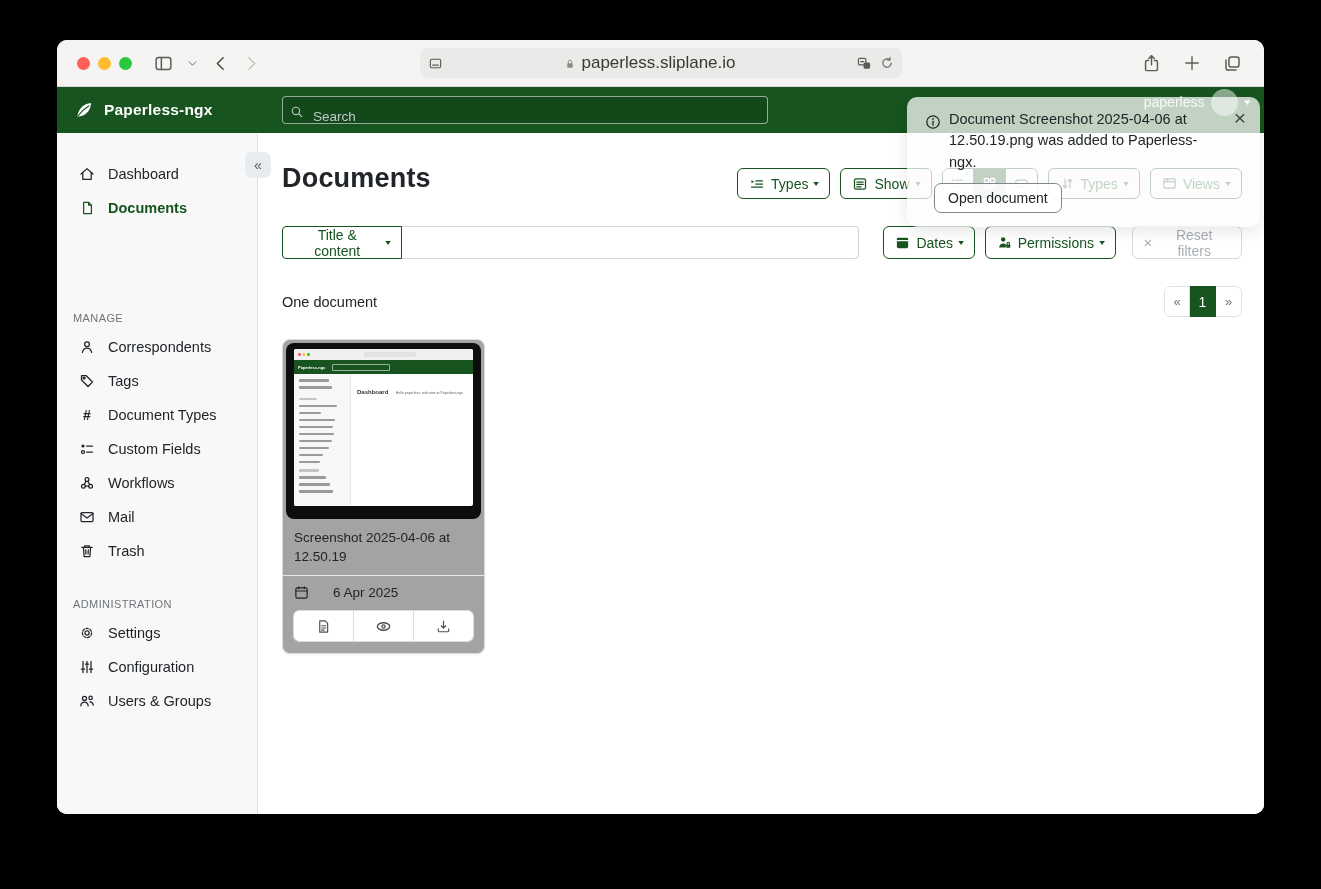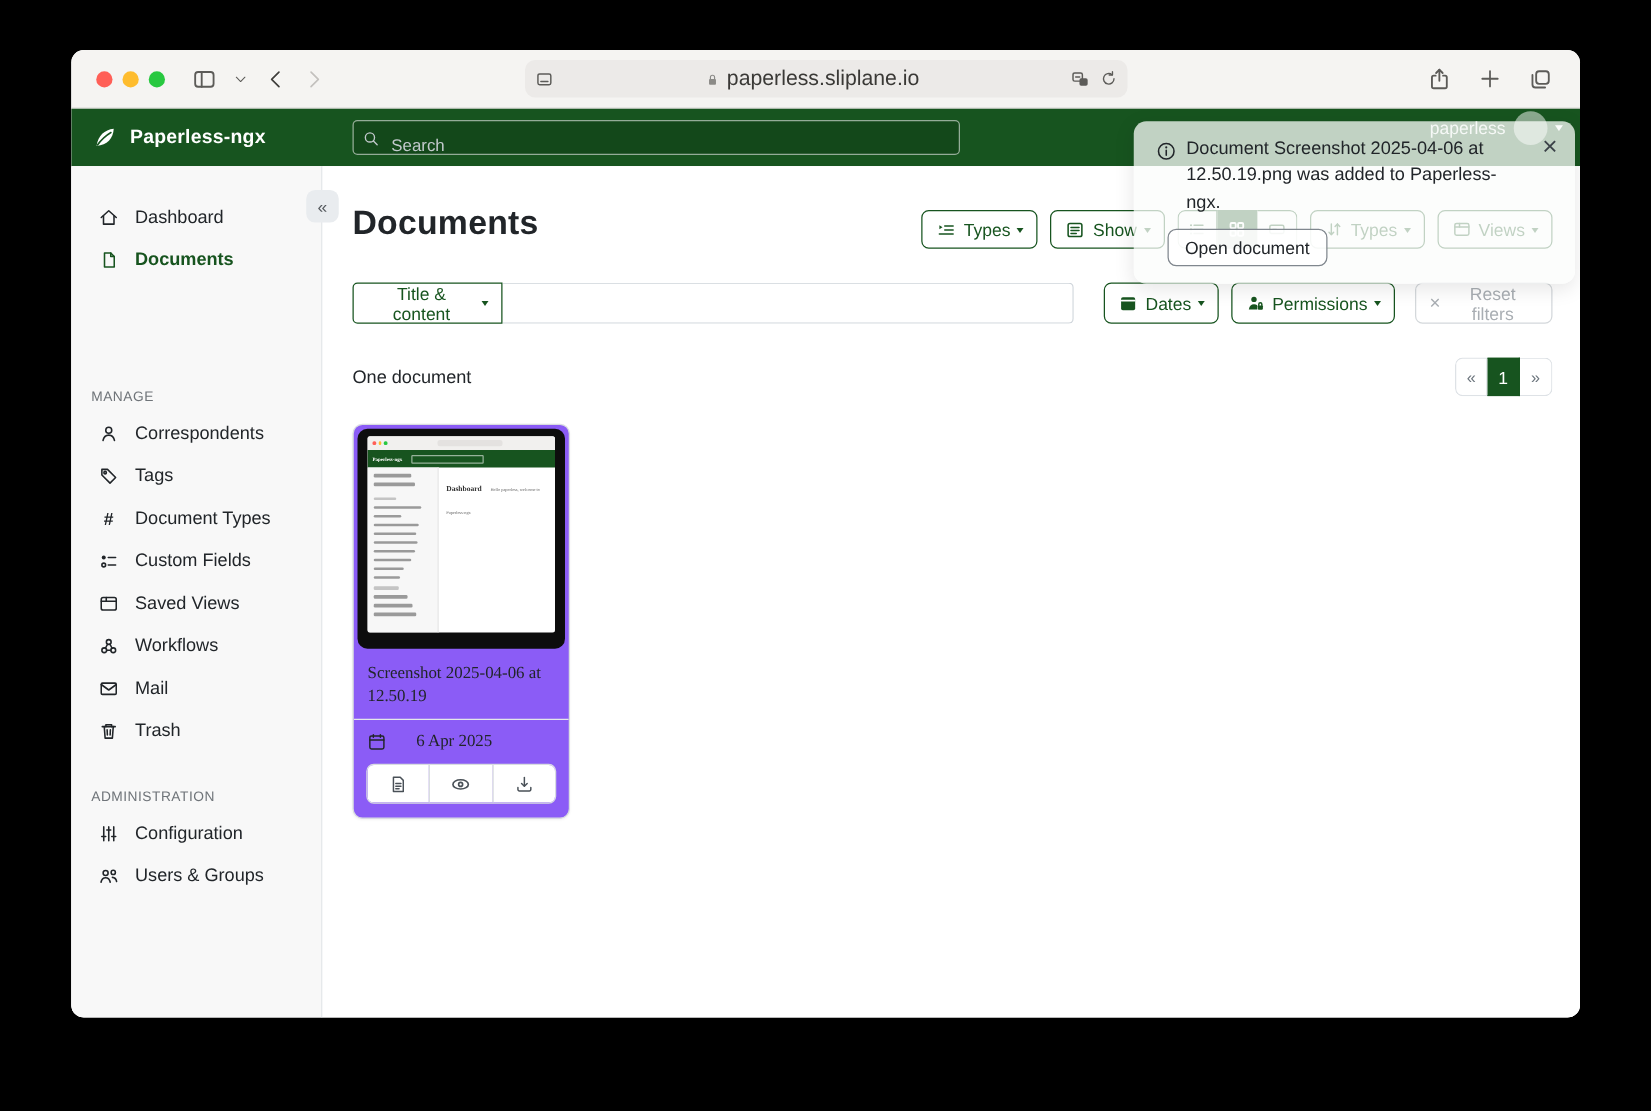--- a/index.html
+++ b/index.html
@@ -82,22 +82,22 @@
   .count-label { font-size:14.5px; color:#212529; }
   .pager { display:inline-flex; border-radius:6px; overflow:hidden; box-shadow:0 0 0 0; }
   .pager .pcell { width:26px; height:31px; display:flex; align-items:center; justify-content:center;
       font-size:13px; color:#6c757d; background:#fff; border:1px solid #dee2e6; cursor:pointer; }
   .pager .pcell + .pcell { border-left:none; }
   .pager .pcell:first-child{border-radius:6px 0 0 6px}
   .pager .pcell:last-child{border-radius:0 6px 6px 0}
   .pager .pcell.cur { background:#17541f; border-color:#17541f; color:#fff; font-size:14px; }
 
   
-  .doc-card { margin-top:22px; width:174px; border:1px solid #d9dde0; border-radius:8px; background:#8b5cf6;
-      box-shadow:0 1px 2px rgba(0,0,0,.06); overflow:hidden;font-family:Liberation Serif, serif; }
+  .doc-card { margin-top:22px; width:203px; border:1px solid #d9dde0; border-radius:8px; background:#a3a3a3;
+      box-shadow:0 1px 2px rgba(0,0,0,.06); overflow:hidden; }
   .thumb-wrap { padding:3px 3px 0 3px; }
   .thumb { background:#0d0d0d; border-radius:8px; height:176px; padding:6px 8px 13px 8px; cursor:pointer; }
   .mini { background:#fff; height:100%; border-radius:2px; overflow:hidden; display:flex; flex-direction:column; }
   .mini-chrome { height:11px; background:#f1f0ee; display:flex; align-items:center; padding:0 4px; gap:2px; flex:none;}
   .mini-dot { width:2.5px; height:2.5px; border-radius:50%; }
   .mini-url { margin:0 auto; width:52px; height:5px; background:#e4e2e0; border-radius:2px; }
   .mini-nav { height:14px; background:#17541f; display:flex; align-items:center; padding:0 4px; flex:none; }
   .mini-brand { color:#fff; font-size:4px; font-weight:700; white-space:nowrap; }
   .mini-search { margin-left:7px; width:58px; height:7px; border:1px solid rgba(255,255,255,.55); border-radius:1px; }
   .mini-body { flex:1; display:flex; }
@@ -290,28 +290,20 @@
         <svg class="ic" width="16" height="16" viewBox="0 0 16 16">
             <circle class="f" cx="4" cy="5" r="1.6"></circle>
             <line x1="7.6" y1="5" x2="13.5" y2="5"></line>
             <circle cx="4" cy="11" r="1.5"></circle>
             <line x1="7.6" y1="11" x2="13.5" y2="11"></line>
           </svg>
         <span>Custom Fields</span>
       </div>
       <div class="side-item">
         <svg class="ic" width="16" height="16" viewBox="0 0 16 16">
-            <rect x="2" y="3" width="12" height="10" rx="1.5"></rect>
-            <line x1="2" y1="6" x2="14" y2="6"></line>
-            <line x1="6" y1="3" x2="6" y2="6"></line>
-          </svg>
-        <span>Saved Views</span>
-      </div>
-      <div class="side-item">
-        <svg class="ic" width="16" height="16" viewBox="0 0 16 16">
             <circle cx="8" cy="4.6" r="1.9"></circle>
             <circle cx="4.4" cy="11.2" r="1.9"></circle>
             <circle cx="11.6" cy="11.2" r="1.9"></circle>
             <path d="M7.1 6.3 5.3 9.6M8.9 6.3l1.8 3.3M6.3 11.2h3.4"></path>
           </svg>
         <span>Workflows</span>
       </div>
       <div class="side-item">
         <svg class="ic" width="16" height="16" viewBox="0 0 16 16">
             <rect x="2" y="3.5" width="12" height="9" rx="1"></rect>
@@ -325,20 +317,27 @@
             <path d="M5.7 4.3V2.8h4.6v1.5"></path>
             <path d="M4.4 4.3l.7 9.2h5.8l.7-9.2"></path>
             <line x1="6.7" y1="6.8" x2="6.9" y2="11"></line>
             <line x1="9.3" y1="6.8" x2="9.1" y2="11"></line>
           </svg>
         <span>Trash</span>
       </div>
 
       <div class="side-label admin">ADMINISTRATION</div>
 
+      <div class="side-item">
+        <svg class="ic" width="16" height="16" viewBox="0 0 16 16">
+            <circle cx="8" cy="8" r="2.1"></circle>
+            <circle cx="8" cy="8" r="4.6" stroke-dasharray="2.4 1.6"></circle>
+          </svg>
+        <span>Settings</span>
+      </div>
       <div class="side-item">
         <svg class="ic" width="16" height="16" viewBox="0 0 16 16">
             <line x1="4" y1="2.5" x2="4" y2="13.5"></line>
             <line x1="8" y1="2.5" x2="8" y2="13.5"></line>
             <line x1="12" y1="2.5" x2="12" y2="13.5"></line>
             <line x1="2.4" y1="10.2" x2="5.6" y2="10.2"></line>
             <line x1="6.4" y1="5" x2="9.6" y2="5"></line>
             <line x1="10.4" y1="10.2" x2="13.6" y2="10.2"></line>
           </svg>
         <span>Configuration</span>

